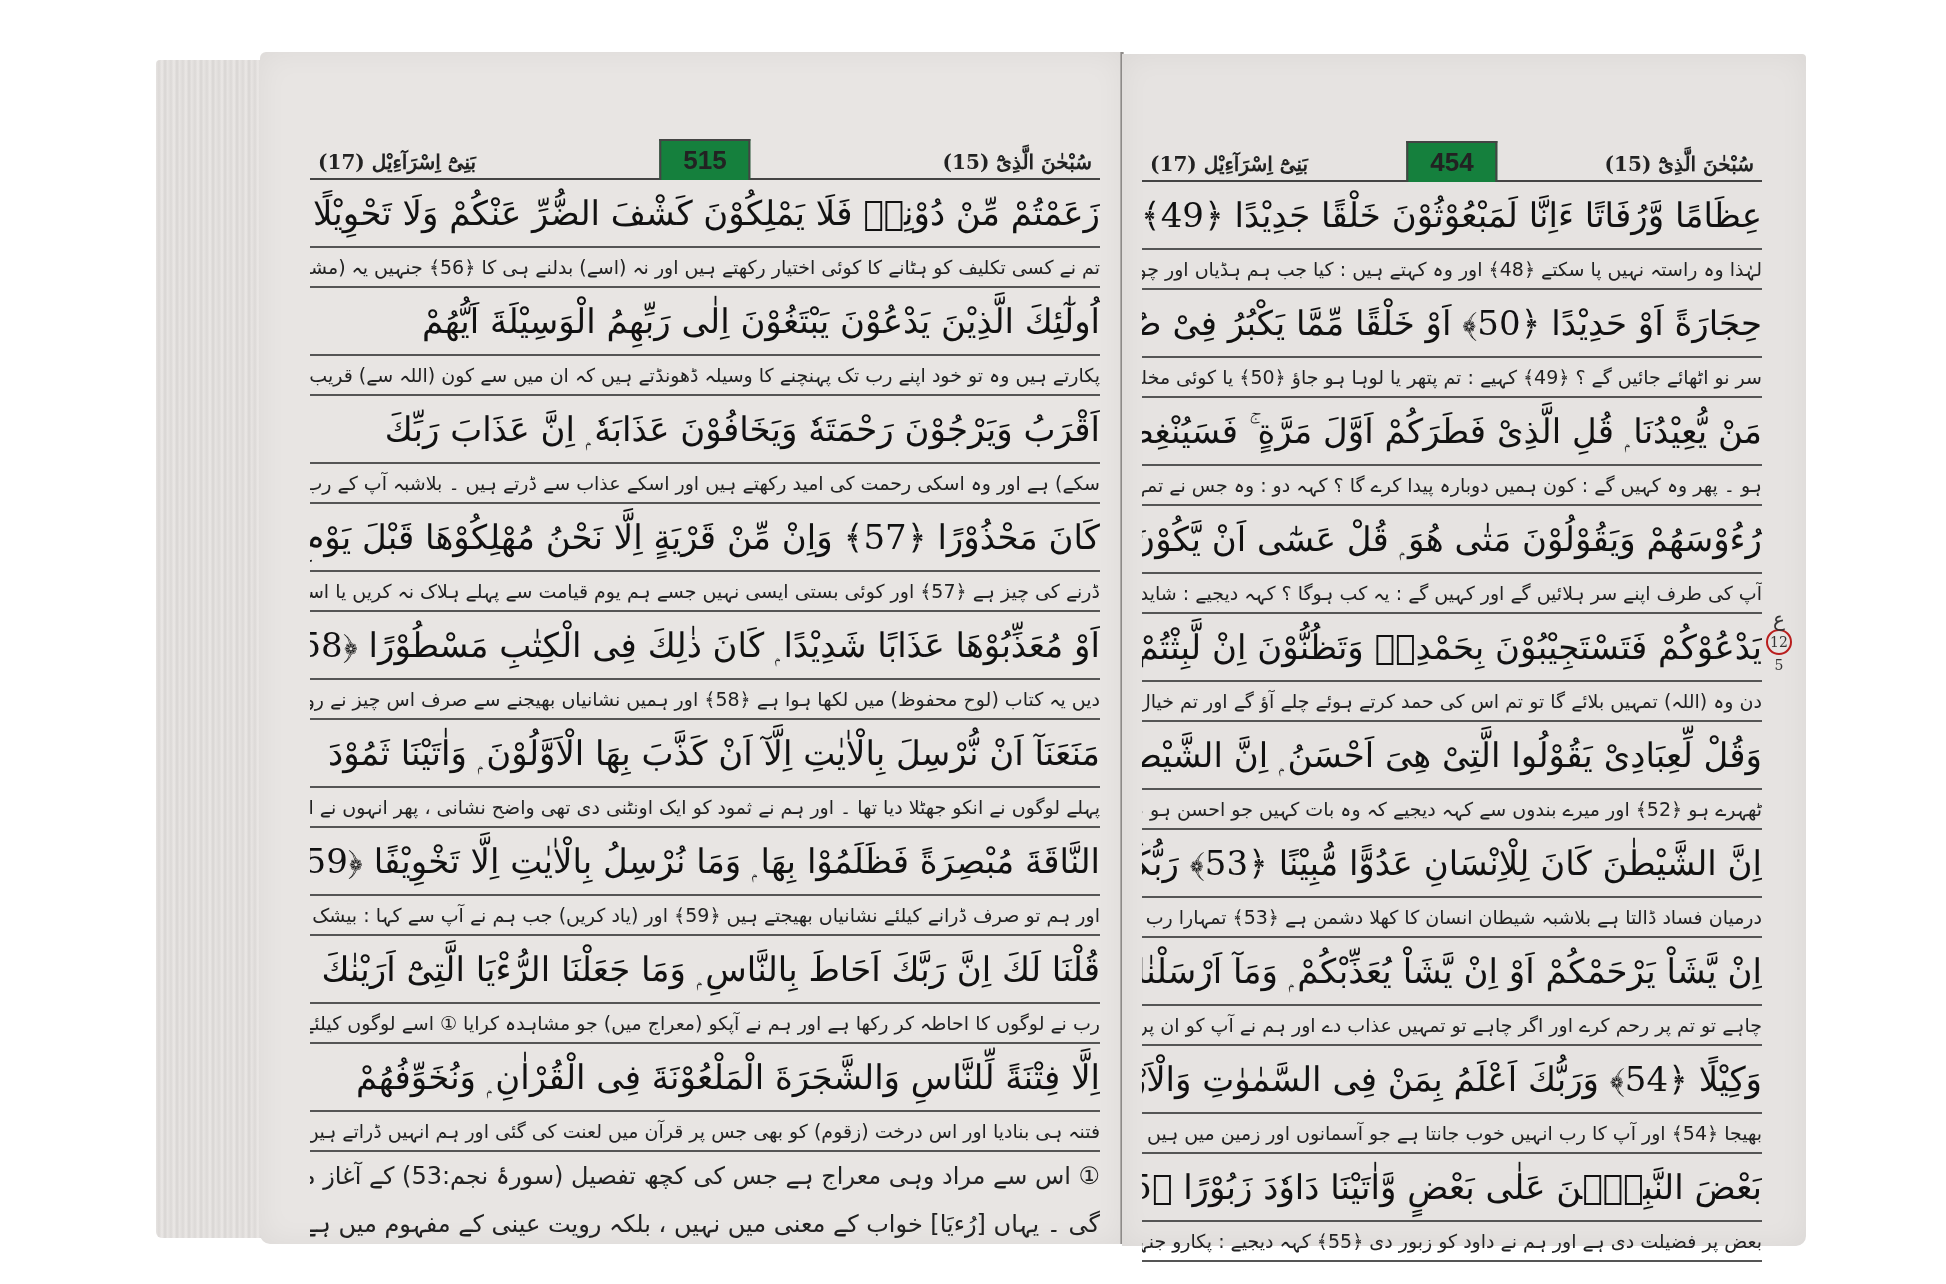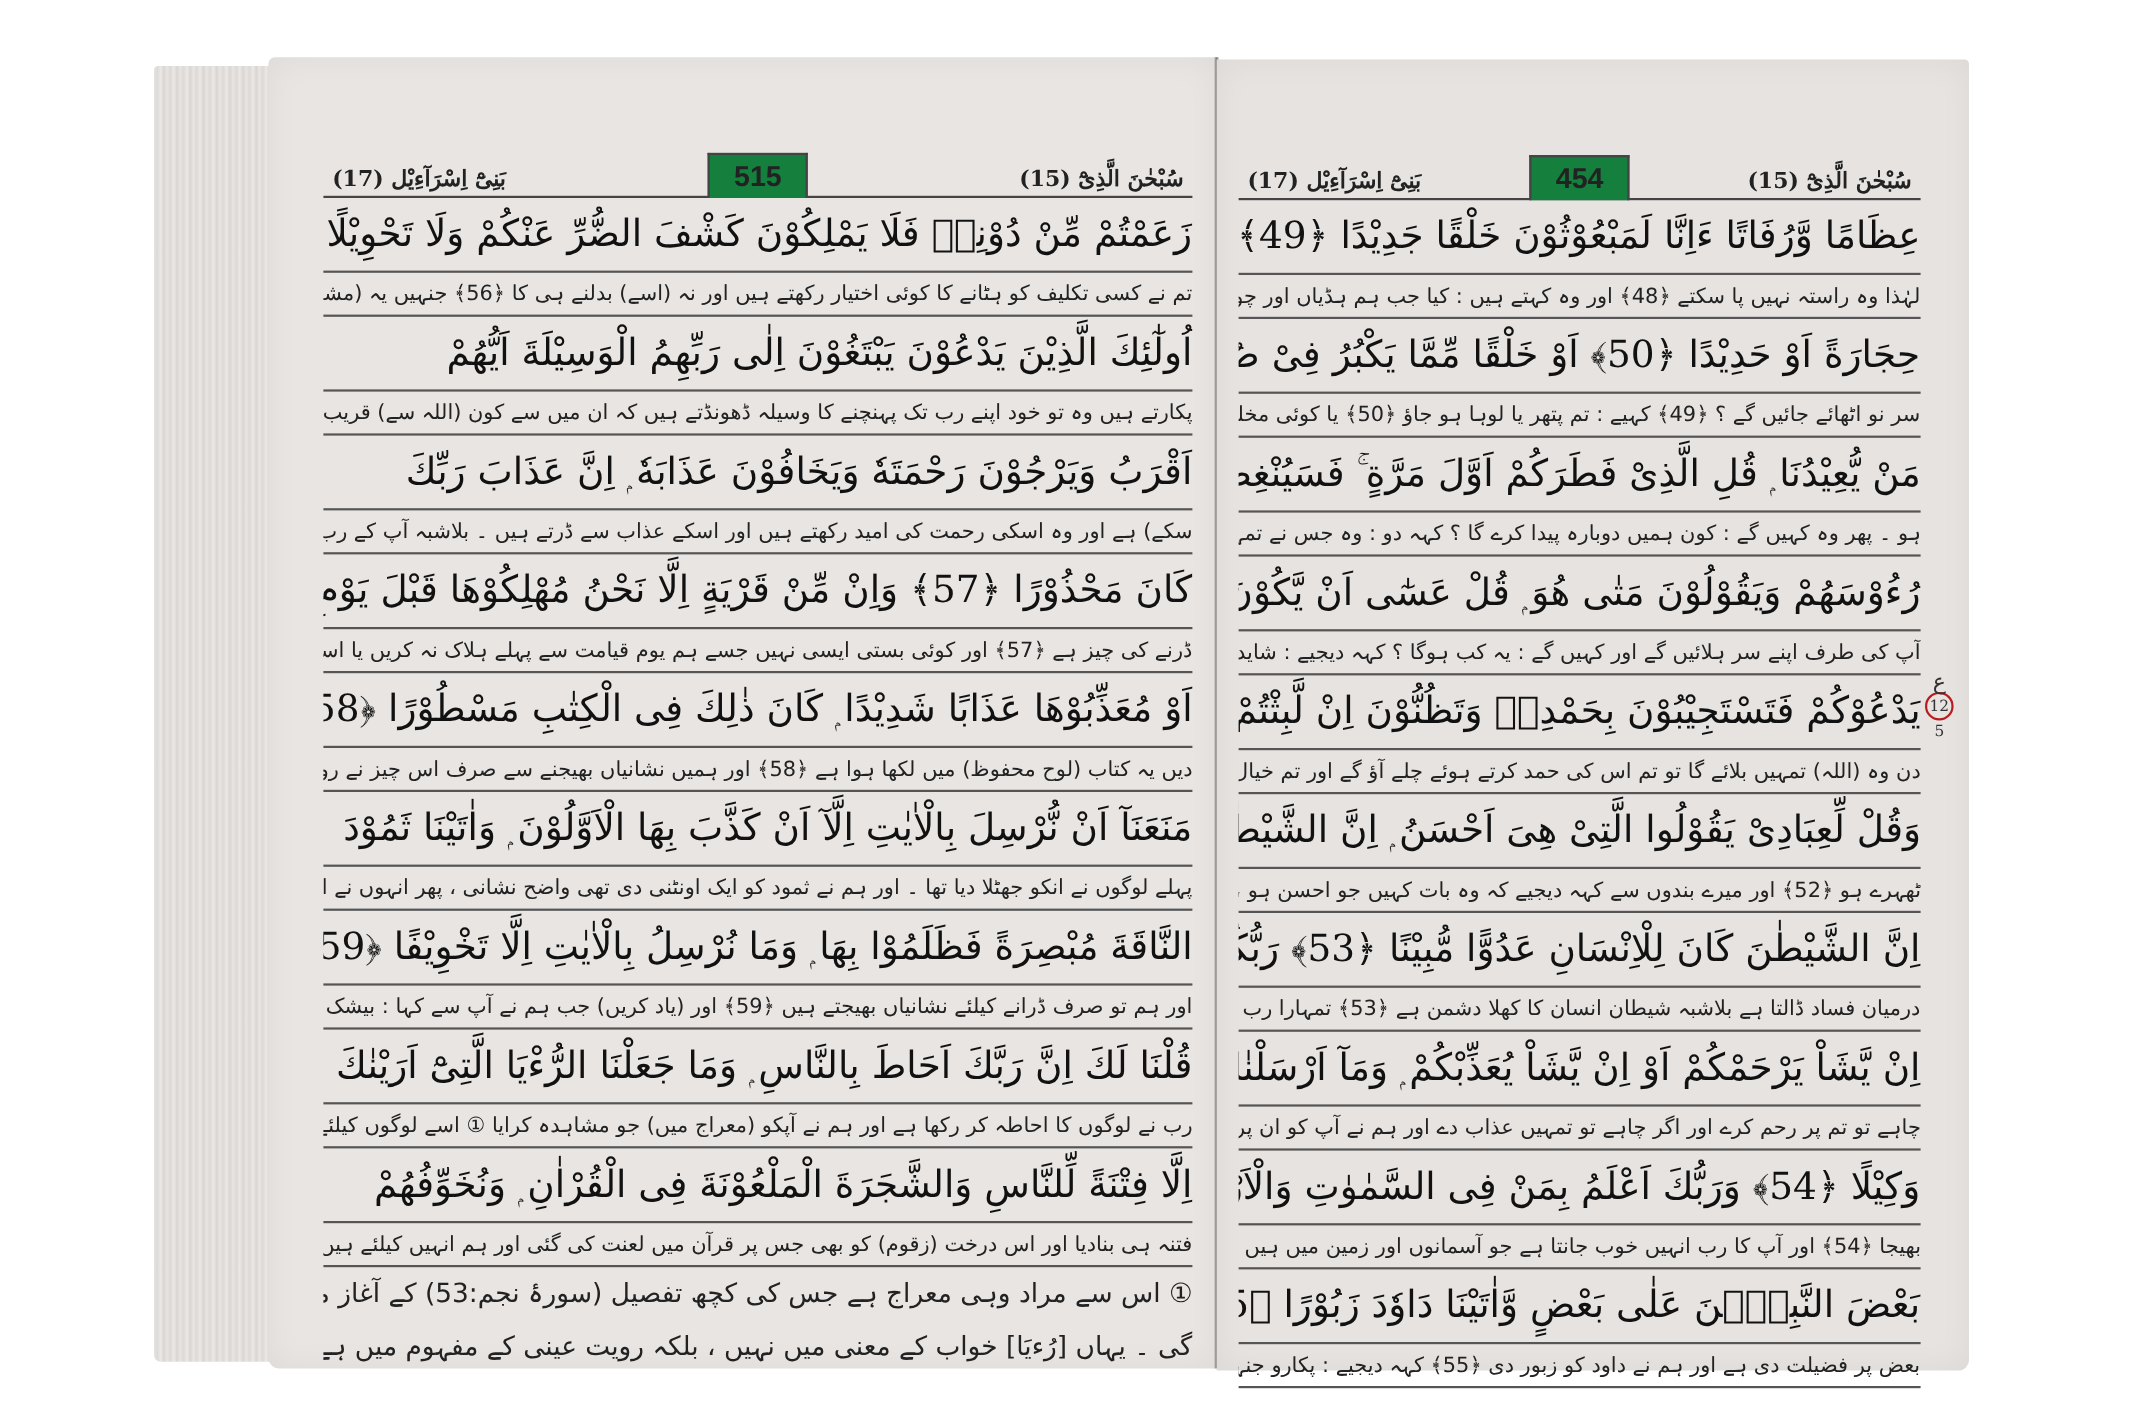--- a/index.html
+++ b/index.html
@@ -1,17 +1,17 @@
 <!DOCTYPE html>
 <html><head>
 <meta charset="utf-8">
 <style>
   html, body { margin:0; padding:0; }
   body { width:1946px; height:1284px; background:#ffffff; position:relative; overflow:hidden; font-family:"DejaVu Sans", sans-serif; }
-  .book { position:absolute; left:140px; top:52px; width:1306px; height:1192px; }
+  .book { position:absolute; left:156px; top:52px; width:1306px; height:1192px; }
   .edge-left { position:absolute; left:0; top:8px; width:110px; height:1178px;
     background: repeating-linear-gradient(90deg,#e6e3e1 0px,#dcd9d7 3px,#ebe8e6 6px,#d8d5d3 9px,#e9e6e4 12px);
     border-radius:4px 0 0 6px; }
   .page { position:absolute; top:0; height:1192px; background:#e8e5e3; box-shadow: inset 0 0 30px rgba(0,0,0,0.05); }
   .page.left { left:104px; width:862px; border-radius:6px 0 0 10px; }
   .page.right { left:966px; width:684px; border-radius:0 4px 10px 0; top:2px; background:#e6e3e1; }
   .gutter { position:absolute; left:964px; top:0; width:4px; height:1192px; background:linear-gradient(90deg,#bdbab8,#7d7a78,#c8c5c3); }
   .content { position:absolute; top:70px; }
   .page.left .content { left:50px; width:790px; }
   .page.right .content { left:20px; width:620px; }
@@ -48,21 +48,21 @@
           <div class="line urdu">ڈرنے کی چیز ہے ﴿57﴾ اور کوئی بستی ایسی نہیں جسے ہم یوم قیامت سے پہلے ہلاک نہ کریں یا اسے شدید عذاب نہ</div>
           <div class="line arabic">اَوْ مُعَذِّبُوْهَا عَذَابًا شَدِیْدًا ۭ كَانَ ذٰلِكَ فِی الْكِتٰبِ مَسْطُوْرًا ﴿58﴾ وَمَا</div>
           <div class="line urdu">دیں یہ کتاب (لوح محفوظ) میں لکھا ہوا ہے ﴿58﴾ اور ہمیں نشانیاں بھیجنے سے صرف اس چیز نے روکا کہ</div>
           <div class="line arabic">مَنَعَنَآ اَنْ نُّرْسِلَ بِالْاٰیٰتِ اِلَّآ اَنْ كَذَّبَ بِهَا الْاَوَّلُوْنَ ۭ وَاٰتَیْنَا ثَمُوْدَ</div>
           <div class="line urdu">پہلے لوگوں نے انکو جھٹلا دیا تھا ۔ اور ہم نے ثمود کو ایک اونٹنی دی تھی واضح نشانی ، پھر انہوں نے اس پر ظلم کیا</div>
           <div class="line arabic">النَّاقَةَ مُبْصِرَةً فَظَلَمُوْا بِهَا ۭ وَمَا نُرْسِلُ بِالْاٰیٰتِ اِلَّا تَخْوِیْفًا ﴿59﴾ وَاِذْ</div>
           <div class="line urdu">اور ہم تو صرف ڈرانے کیلئے نشانیاں بھیجتے ہیں ﴿59﴾ اور (یاد کریں) جب ہم نے آپ سے کہا : بیشک آپ کے</div>
           <div class="line arabic">قُلْنَا لَكَ اِنَّ رَبَّكَ اَحَاطَ بِالنَّاسِ ۭ وَمَا جَعَلْنَا الرُّءْیَا الَّتِیْٓ اَرَیْنٰكَ</div>
           <div class="line urdu">رب نے لوگوں کا احاطہ کر رکھا ہے اور ہم نے آپکو (معراج میں) جو مشاہدہ کرایا ① اسے لوگوں کیلئے بس ایک</div>
           <div class="line arabic">اِلَّا فِتْنَةً لِّلنَّاسِ وَالشَّجَرَةَ الْمَلْعُوْنَةَ فِی الْقُرْاٰنِ ۭ وَنُخَوِّفُهُمْ</div>
-          <div class="line urdu">فتنہ ہی بنادیا اور اس درخت (زقوم) کو بھی جس پر قرآن میں لعنت کی گئی اور ہم انہیں کیلئے ہیں</div>
+          <div class="line urdu">فتنہ ہی بنادیا اور اس درخت (زقوم) کو بھی جس پر قرآن میں لعنت کی گئی اور ہم انہیں ڈراتے ہیں</div>
         </div>
       <div class="footnote">① اس سے مراد وہی معراج ہے جس کی کچھ تفصیل (سورۂ نجم:53) کے آغاز میں آئے</div>
       <div class="footnote">گی ۔ یہاں [رُءیَا] خواب کے معنی میں نہیں ، بلکہ رویت عینی کے مفہوم میں ہے جیسا کہ احادیث</div>
     </div>
   </div>
 
   <div class="gutter"></div>
 
   <div class="page right">
     <div class="content">

